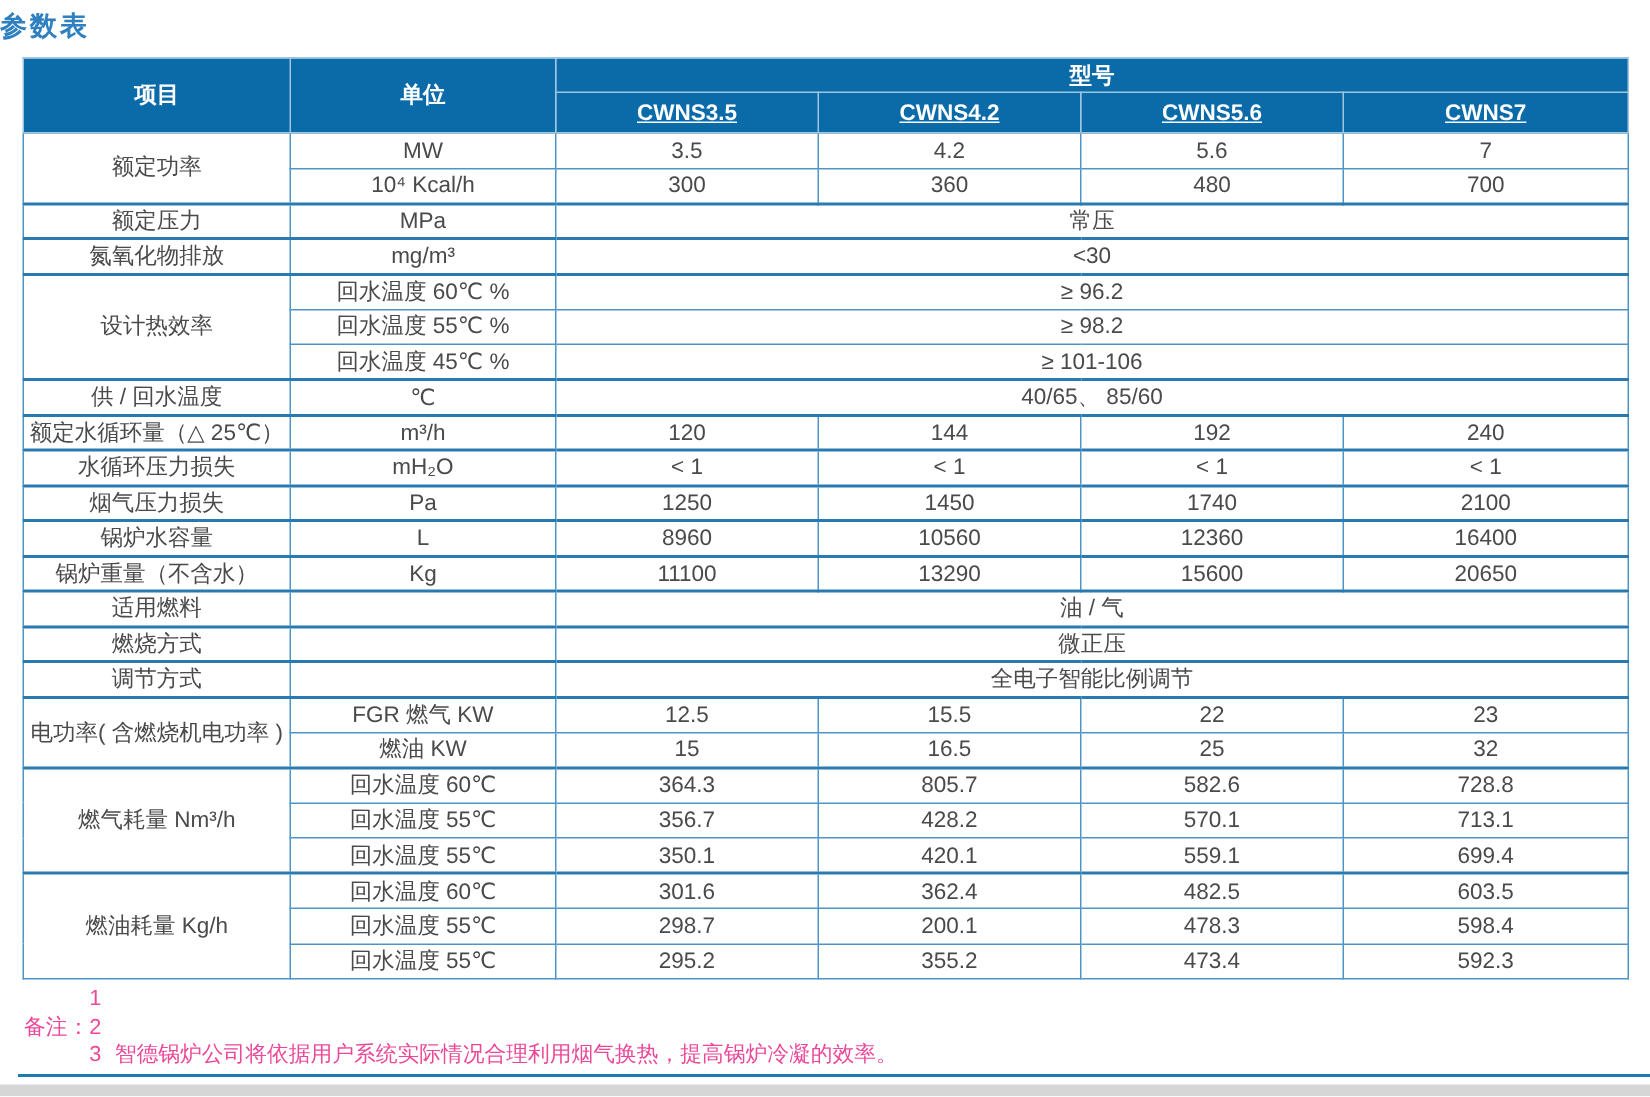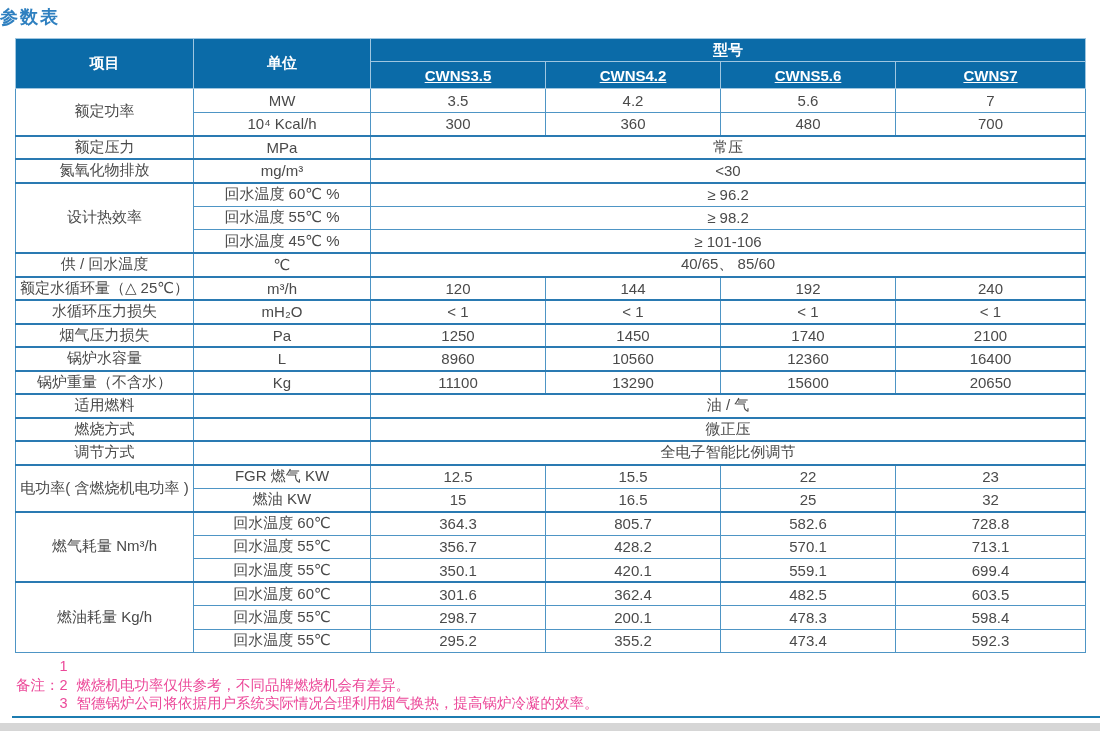--- a/index.html
+++ b/index.html
@@ -292,21 +292,20 @@
   </table>
 
   <div class="notes">
     <div class="notes-label">备注：</div>
     <div class="notes-items">
       <div class="note-line">
         <span class="note-num">1</span>
       </div>
       <div class="note-line">
         <span class="note-num">2</span>
-        <span class="note-text">燃烧机电功率仅供参考，不同品牌燃烧机会有差异。</span>
       </div>
       <div class="note-line">
         <span class="note-num">3</span>
         <span class="note-text">智德锅炉公司将依据用户系统实际情况合理利用烟气换热，提高锅炉冷凝的效率。</span>
       </div>
     </div>
   </div>
 
   <div class="footer-line"></div>
   <div class="footer-band"></div>

